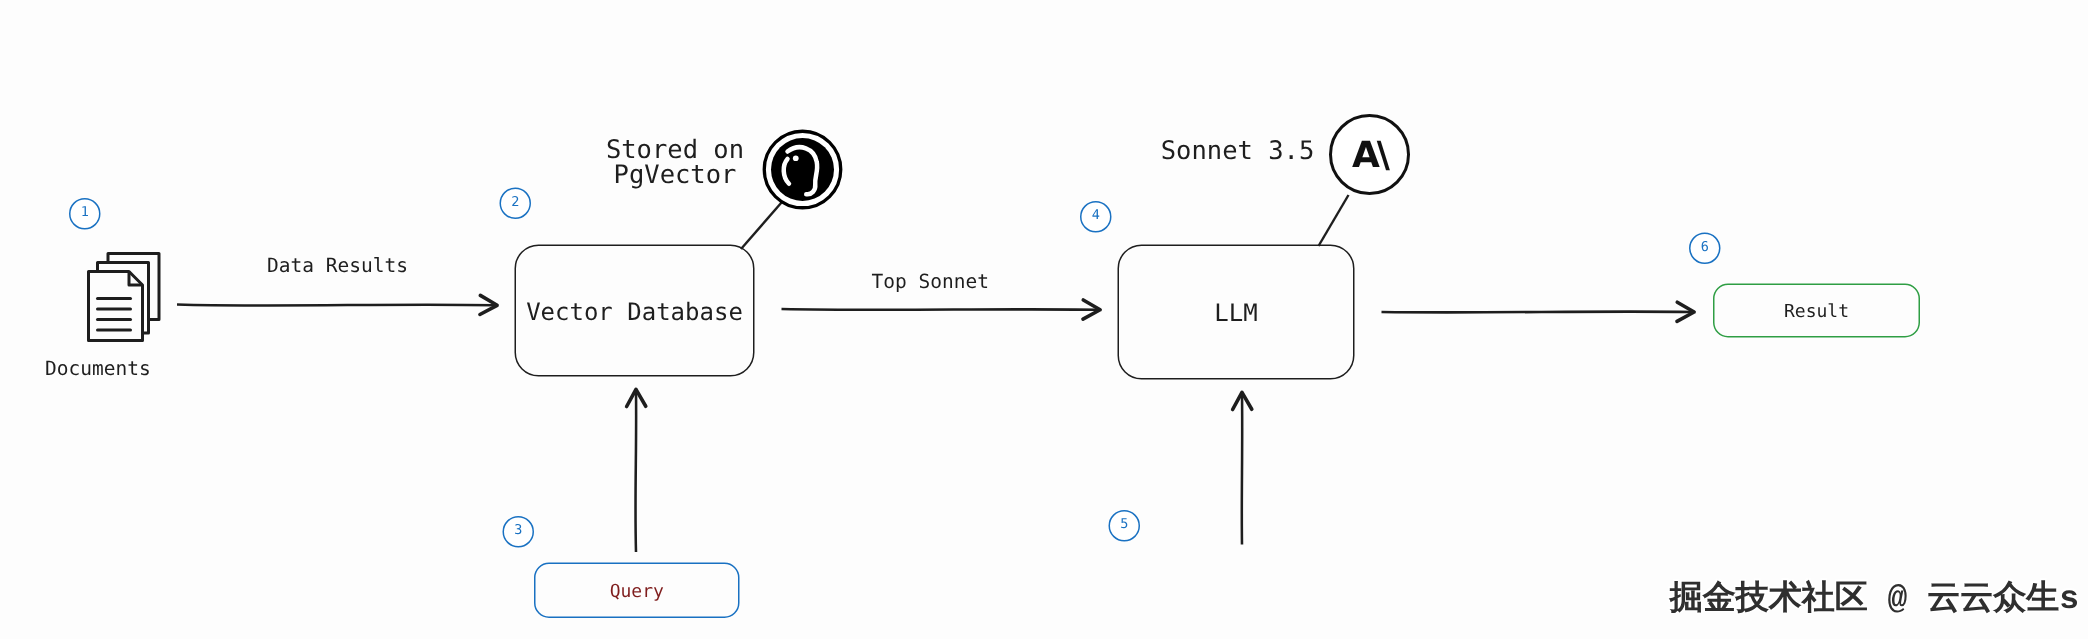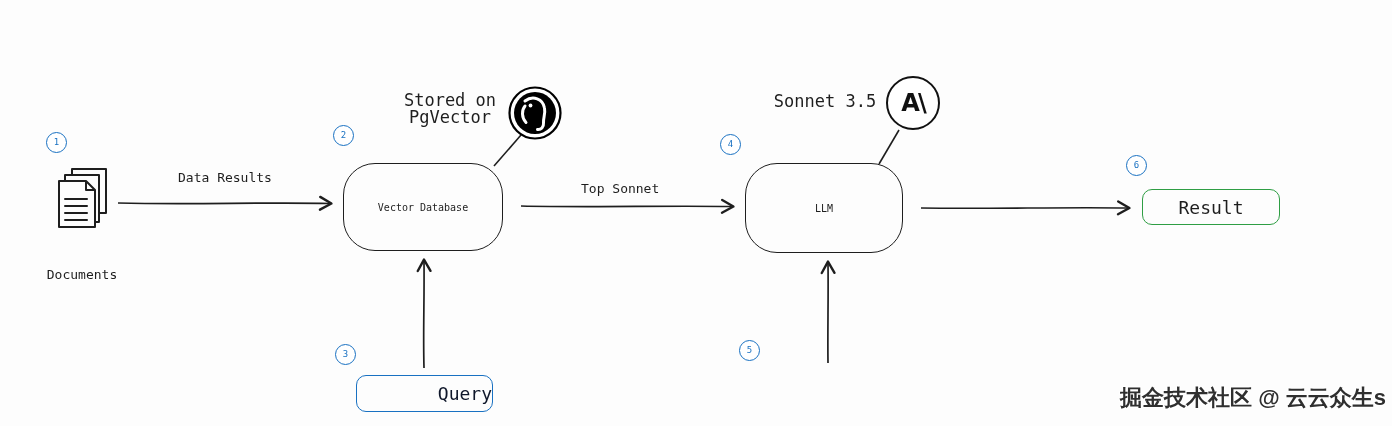--- a/index.html
+++ b/index.html
@@ -14,41 +14,41 @@
   .edges-svg{position:absolute;left:0;top:0;pointer-events:none;}
   .badge{
     position:absolute;width:21px;height:21px;
     border:1.2px solid #1971c2;border-radius:50%;
     color:#1971c2;font-size:9px;line-height:1;
     display:flex;align-items:center;justify-content:center;
     background:#fff;box-sizing:border-box;
   }
   .node-box{
     position:absolute;box-sizing:border-box;
-    border:1.7px solid #1e1e1e;border-radius:32px;
+    border:1.7px solid #1e1e1e;border-radius:16px;
     display:flex;align-items:center;justify-content:center;
-    font-size:10px;background:transparent;
+    font-size:16px;background:transparent;
   }
-  .pill{border-radius:10px;font-size:18px;}
-  .pill.blue{border:1.7px solid #1971c2;color:#0f172a;justify-content:flex-end;}
+  .pill{border-radius:10px;font-size:12px;}
+  .pill.blue{border:1.7px solid #1971c2;color:#7f1d1d;}
   .pill.green{border:1.7px solid #2f9e44;color:#1e1e1e;}
   .edge-label{position:absolute;font-size:13px;white-space:nowrap;}
   .annotation{position:absolute;font-size:17px;line-height:17px;white-space:pre-line;text-align:center;}
-  .node-label{position:absolute;font-size:13px;text-align:center;margin-top:28px;}
+  .node-label{position:absolute;font-size:13px;text-align:left;}
   .icon-circle{position:absolute;}
   .ai-circle{
     position:absolute;width:54px;height:54px;border-radius:50%;
     background:#fff;border:2.6px solid #111;box-sizing:border-box;
     display:flex;align-items:center;justify-content:center;
     font-family:"DejaVu Sans",sans-serif;font-weight:bold;font-size:24px;color:#111;
     letter-spacing:-2px;
   }
   .watermark{
     position:absolute;
-    font-family:Liberation Sans, sans-serif;
+    font-family:Liberation Mono, monospace;
     font-weight:bold;font-size:22px;color:#2f2f2f;
     text-shadow:1px 1px 0 #fff,-1px -1px 0 #fff,1px -1px 0 #fff,-1px 1px 0 #fff;
     white-space:nowrap;
   }
 </style>
 </head>
 <body>
 
 <div class="canvas">
 

